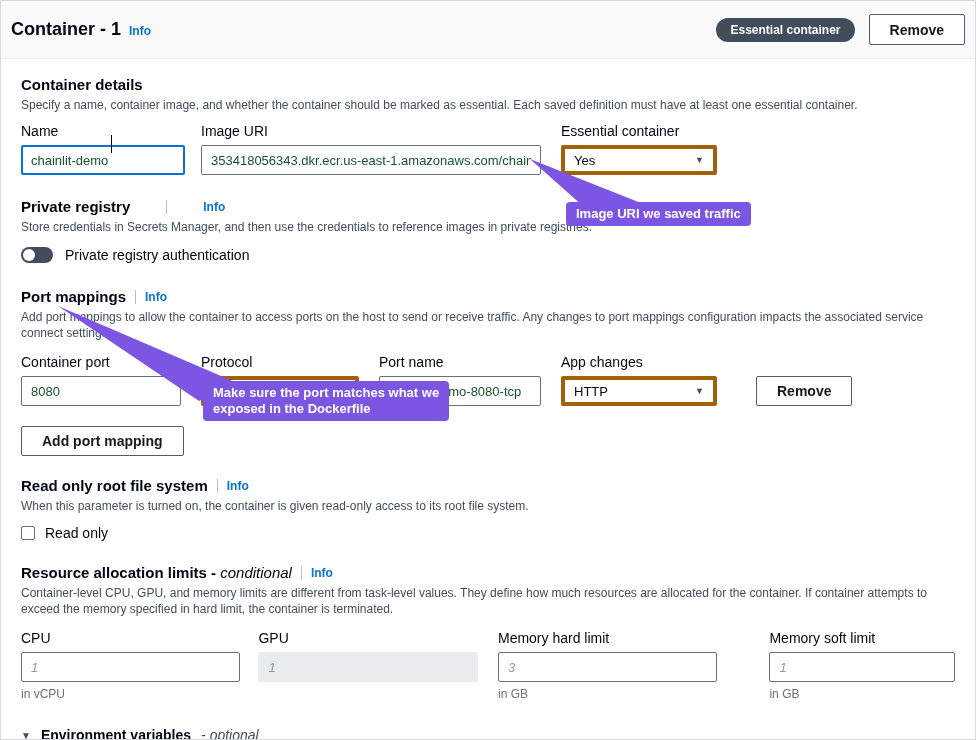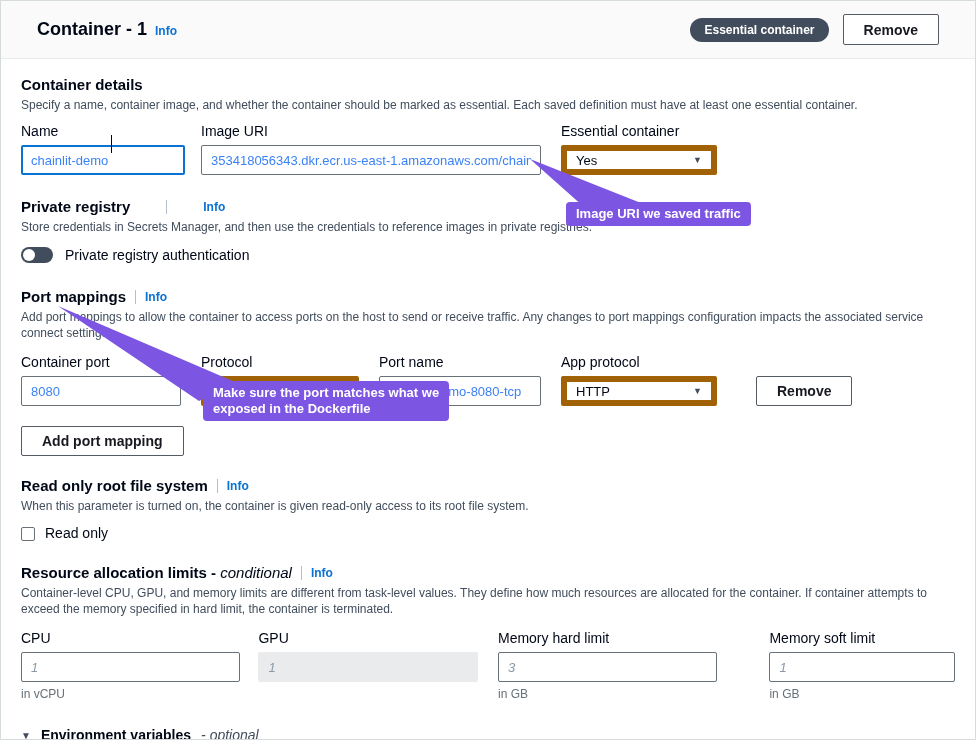--- a/index.html
+++ b/index.html
@@ -11,21 +11,21 @@
     position: relative;
     overflow: hidden;
     color: #000716;
   }
   
   .topbar {
     height: 58px;
     background: #fafafa;
     border-bottom: 1px solid #e9ebed;
     display: flex; align-items: center; justify-content: space-between;
-    padding: 0 36px;
+    padding: 0 10px;
   }
   .title-wrap { display: flex; align-items: baseline; gap: 8px; }
   .page-title { font-size: 18px; font-weight: 700; color: #000716; }
   .info-link { font-size: 12px; font-weight: 700; color: #0972d3; cursor: pointer; }
   .topbar-right { display: flex; align-items: center; gap: 14px; }
   .badge {
     background: #414d5c; color: #fff; font-size: 12px; font-weight: 700;
     padding: 5px 14px; border-radius: 12px; white-space: nowrap;
   }
   .btn {
@@ -40,40 +40,40 @@
   .sec-head { display: flex; align-items: center; gap: 9px; }
   .sec-title { font-size: 15px; font-weight: 700; color: #000716; }
   .sec-title .it { font-style: italic; font-weight: 400; }
   .vr { width: 1px; height: 14px; background: #b6bec9; }
   .desc { font-size: 12px; color: #414d5c; margin-top: 4px; line-height: 16px; max-width: 936px; }
   .row { display: flex; }
   .field-label { font-size: 14px; color: #000716; margin-bottom: 6px; }
   .tinput {
     display: block; width: 100%; height: 30px;
     border: 1px solid #687078; border-radius: 2px;
-    padding: 0 9px; font-size: 13px; color: #3b82f6;
+    padding: 0 9px; font-size: 13px; color: #14532d;
     font-family: "Liberation Sans", sans-serif; background: #fff;
   }
   .tinput:disabled { background: #e9ebed; border-color: #e9ebed; color: #8d99a8; }
   .tinput::placeholder { font-style: italic; color: #8d99a8; opacity: 1; }
   .tinput.focused { border: 2px solid #0972d3; padding: 0 8px; }
   .select {
-    height: 30px; border: 6px solid #a16207; border-radius: 2px;
+    height: 30px; border: 4px solid #a16207; border-radius: 2px;
     padding: 0 9px; font-size: 13px; color: #000716; background: #fff;
     display: flex; align-items: center; justify-content: space-between; cursor: pointer;
   }
   .caret-down { font-size: 9px; color: #414d5c; }
   .helper { font-size: 12px; color: #687078; margin-top: 5px; }
   
   .toggle-row { display: flex; align-items: center; gap: 12px; margin-top: 12px; }
   .toggle { width: 32px; height: 16px; border-radius: 8px; background: #414d5c; position: relative; cursor: pointer; }
   .toggle .knob { position: absolute; left: 2px; top: 2px; width: 12px; height: 12px; border-radius: 50%; background: #fff; }
   .toggle-label { font-size: 14px; color: #000716; }
   
-  .check-row { display: flex; align-items: flex-end; gap: 10px; margin-top: 11px; }
+  .check-row { display: flex; align-items: center; gap: 10px; margin-top: 11px; }
   .checkbox { width: 14px; height: 14px; border: 1px solid #687078; border-radius: 2px; background: #fff; cursor: pointer; }
   .check-label { font-size: 14px; color: #000716; }
   .expander { display: flex; align-items: center; gap: 10px; margin-top: 26px; cursor: pointer; }
   .expander .tri { font-size: 10px; color: #414d5c; }
   .expander .exp-title { font-size: 14px; font-weight: 700; color: #000716; }
   .expander .exp-suffix { font-size: 14px; font-style: italic; color: #414d5c; }
   
   .overlay { position: absolute; left: 0; top: 0; width: 976px; height: 740px; pointer-events: none; }
   .callout {
     position: absolute; background: #7d55e3; color: #fff;
@@ -154,21 +154,21 @@
       <div class="select">
         <span>TCP</span>
         <span class="caret-down">▼</span>
       </div>
     </div>
     <div style="width:162px; margin-left:20px;">
       <div class="field-label">Port name</div>
       <input class="tinput" value="chainlit-demo-8080-tcp" style="">
     </div>
     <div style="width:156px; margin-left:20px;">
-      <div class="field-label">App protocol</div>
+      <div class="field-label">App changes</div>
       <div class="select">
         <span>HTTP</span>
         <span class="caret-down">▼</span>
       </div>
     </div>
     <div style="margin-left:39px; align-self:flex-end;">
       <button class="btn">Remove</button>
     </div>
   </div>
 

